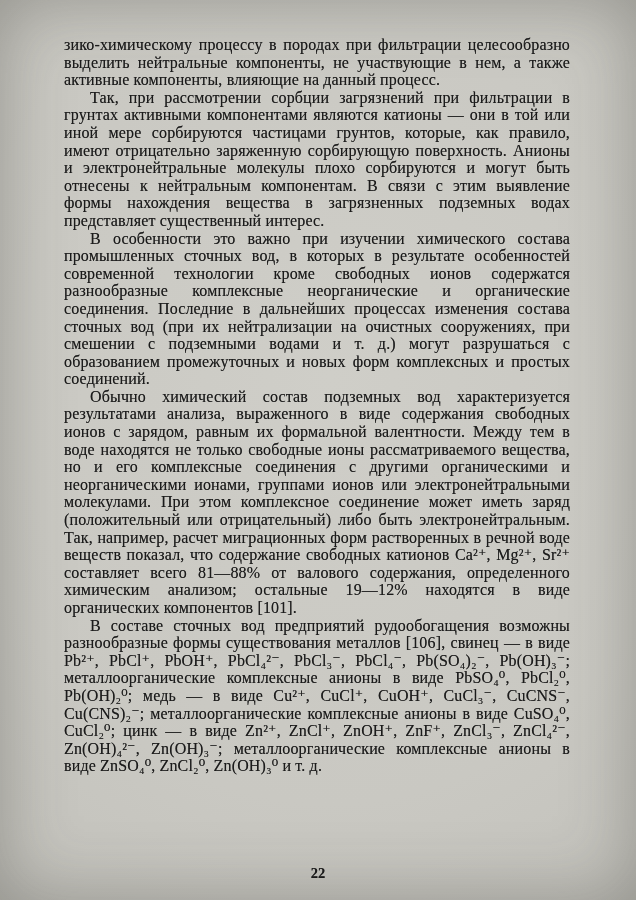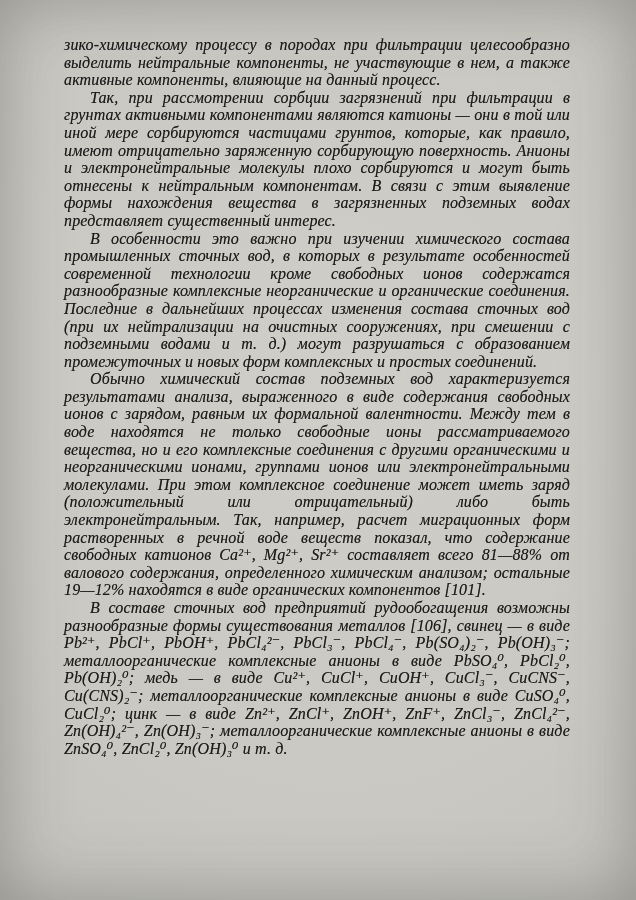--- a/index.html
+++ b/index.html
@@ -12,21 +12,20 @@
   .scan-page {
     position: relative;
     width: 636px;
     height: 900px;
     background:
       radial-gradient(ellipse 130% 105% at 52% 42%,
         #cfcec8 0%, #c9c8c2 45%, #c2c1bb 70%, #b0afa9 93%, #a09f99 100%);
     box-shadow: inset 0 0 70px rgba(55, 55, 50, 0.35);
     font-family: "Liberation Serif", "DejaVu Serif", serif;
     color: #1b1b1b;
-    font-style: italic;
   }
   .text-column {
     position: absolute;
     left: 64px;
     top: 36px;
     width: 506px;
     font-size: 16px;
     line-height: 17.6px;
     letter-spacing: 0.15px;
     text-align: justify;
@@ -57,13 +56,14 @@
 <body>
 
 <div class="scan-page">
   <div class="text-column">
     <p class="para no-indent">зико-химическому процессу в породах при фильтрации целесообразно выделить нейтральные компоненты, не участвующие в нем, а также активные компоненты, влияющие на данный процесс.</p>
     <p class="para">Так, при рассмотрении сорбции загрязнений при фильтрации в грунтах активными компонентами являются катионы — они в той или иной мере сорбируются частицами грунтов, которые, как правило, имеют отрицательно заряженную сорбирующую поверхность. Анионы и электронейтральные молекулы плохо сорбируются и могут быть отнесены к нейтральным компонентам. В связи с этим выявление формы нахождения вещества в загрязненных подземных водах представляет существенный интерес.</p>
     <p class="para">В особенности это важно при изучении химического состава промышленных сточных вод, в которых в результате особенностей современной технологии кроме свободных ионов содержатся разнообразные комплексные неорганические и органические соединения. Последние в дальнейших процессах изменения состава сточных вод (при их нейтрализации на очистных сооружениях, при смешении с подземными водами и т. д.) могут разрушаться с образованием промежуточных и новых форм комплексных и простых соединений.</p>
     <p class="para">Обычно химический состав подземных вод характеризуется результатами анализа, выраженного в виде содержания свободных ионов с зарядом, равным их формальной валентности. Между тем в воде находятся не только свободные ионы рассматриваемого вещества, но и его комплексные соединения с другими органическими и неорганическими ионами, группами ионов или электронейтральными молекулами. При этом комплексное соединение может иметь заряд (положительный или отрицательный) либо быть электронейтральным. Так, например, расчет миграционных форм растворенных в речной воде веществ показал, что содержание свободных катионов Ca²⁺, Mg²⁺, Sr²⁺ составляет всего 81—88% от валового содержания, определенного химическим анализом; остальные 19—12% находятся в виде органических компонентов [101].</p>
     <p class="para">В составе сточных вод предприятий рудообогащения возможны разнообразные формы существования металлов [106], свинец — в виде Pb²⁺, PbCl⁺, PbOH⁺, PbCl₄²⁻, PbCl₃⁻, PbCl₄⁻, Pb(SO₄)₂⁻, Pb(OH)₃⁻; металлоорганические комплексные анионы в виде PbSO₄⁰, PbCl₂⁰, Pb(OH)₂⁰; медь — в виде Cu²⁺, CuCl⁺, CuOH⁺, CuCl₃⁻, CuCNS⁻, Cu(CNS)₂⁻; металлоорганические комплексные анионы в виде CuSO₄⁰, CuCl₂⁰; цинк — в виде Zn²⁺, ZnCl⁺, ZnOH⁺, ZnF⁺, ZnCl₃⁻, ZnCl₄²⁻, Zn(OH)₄²⁻, Zn(OH)₃⁻; металлоорганические комплексные анионы в виде ZnSO₄⁰, ZnCl₂⁰, Zn(OH)₃⁰ и т. д.</p>
   </div>
+  <div class="page-number">22</div>
 </div>
 
 </body></html>

